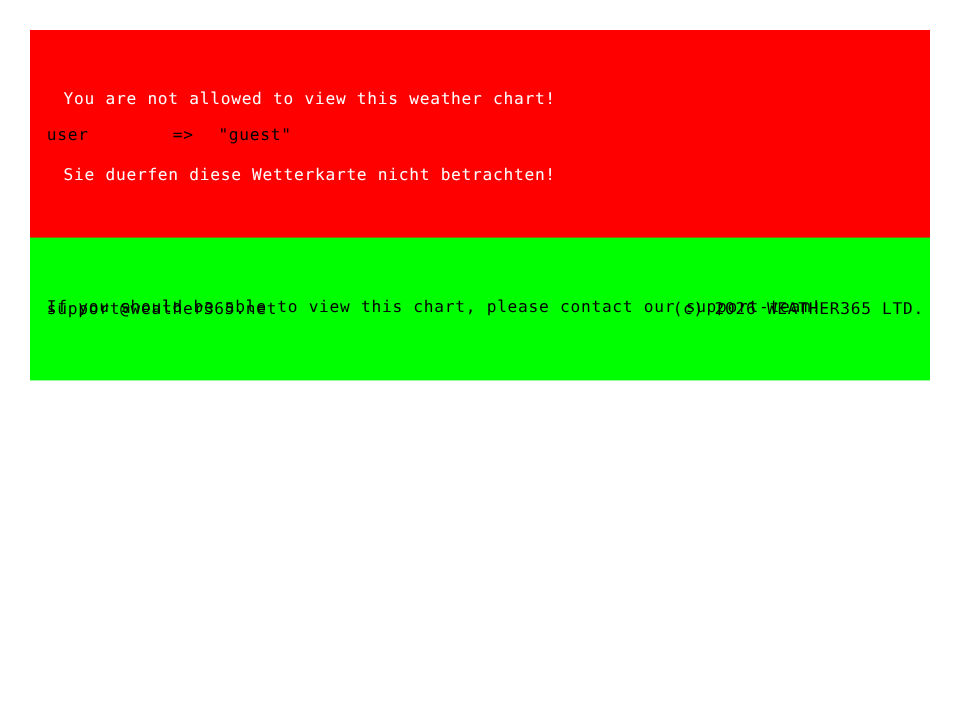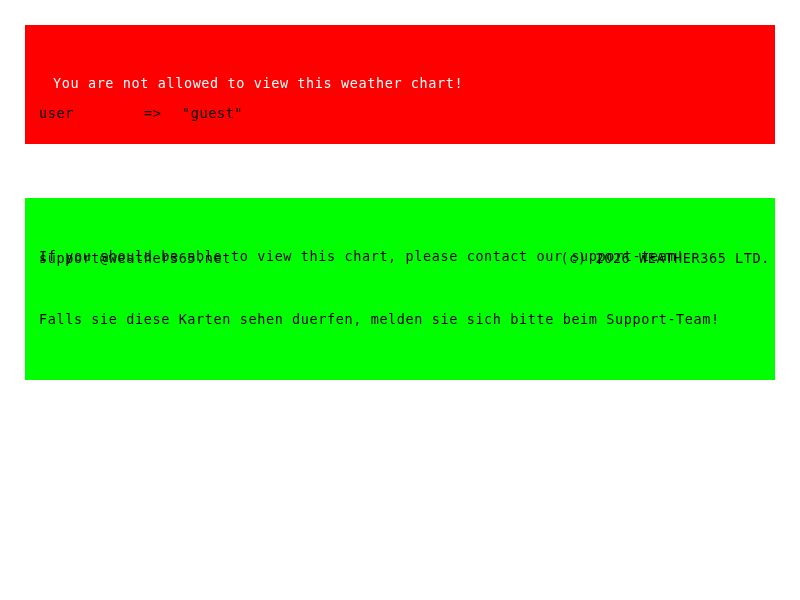--- a/index.html
+++ b/index.html
@@ -86,35 +86,35 @@
   .footer-contact { color: #000000; text-decoration: none; }
   .footer-copyright { color: #000000; margin-left: 16px; }
 </style>
 </head>
 <body>
 
 <div class="page">
 
   <div class="banner banner-error">
     <span class="banner-line">You are not allowed to view this weather chart!</span>
+    <span class="banner-line">Sie duerfen diese Wetterkarte nicht betrachten!</span>
   </div>
 
   <table class="params">
     <tbody>
       <tr>
         <td class="col-key">user</td>
         <td class="col-arrow">=&gt;</td>
         <td class="col-val">"guest"</td>
       </tr>
     </tbody>
   </table>
 
   <div class="banner banner-info">
     <span class="banner-line">If you should be able to view this chart, please contact our support-team!</span>
-    <span class="banner-line">Falls sie diese Karten sehen duerfen, melden sie sich bitte beim Support-Team!</span>
   </div>
 
   <div class="footer">
     <span class="footer-contact">support@weather365.net</span>
     <span class="footer-copyright">(c) 2026 WEATHER365 LTD.</span>
   </div>
 
 </div>
 
 </body></html>

